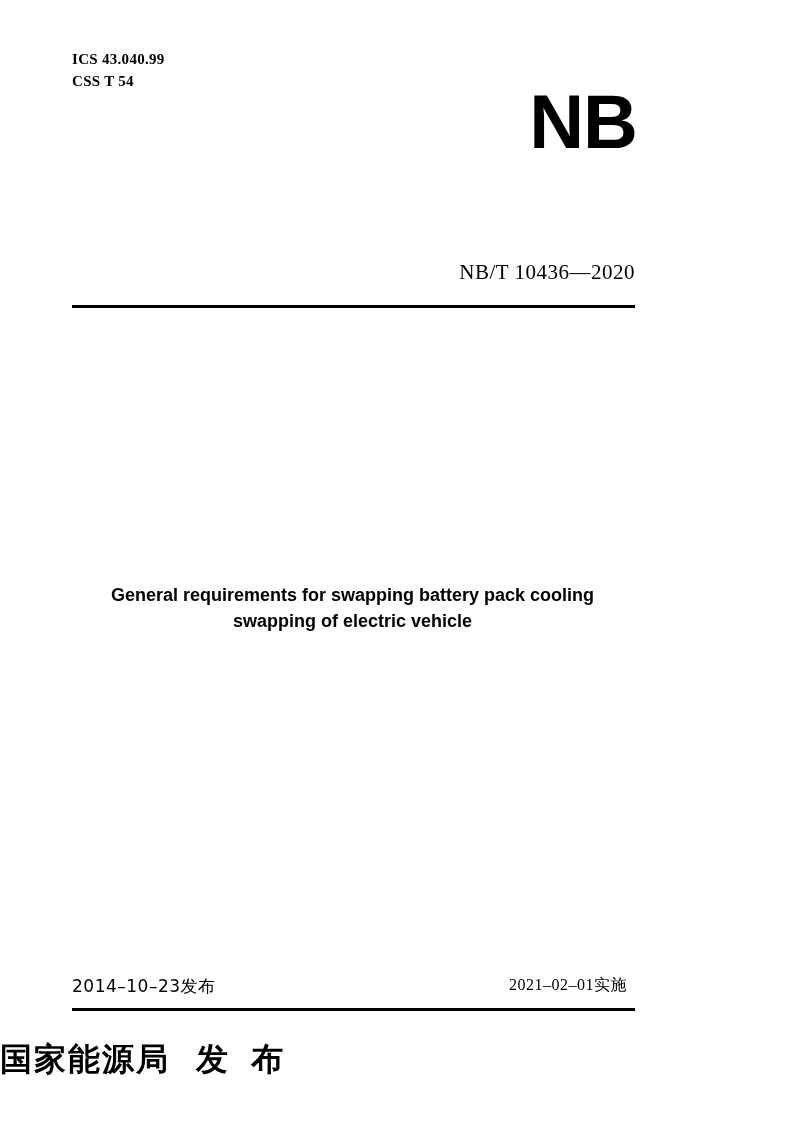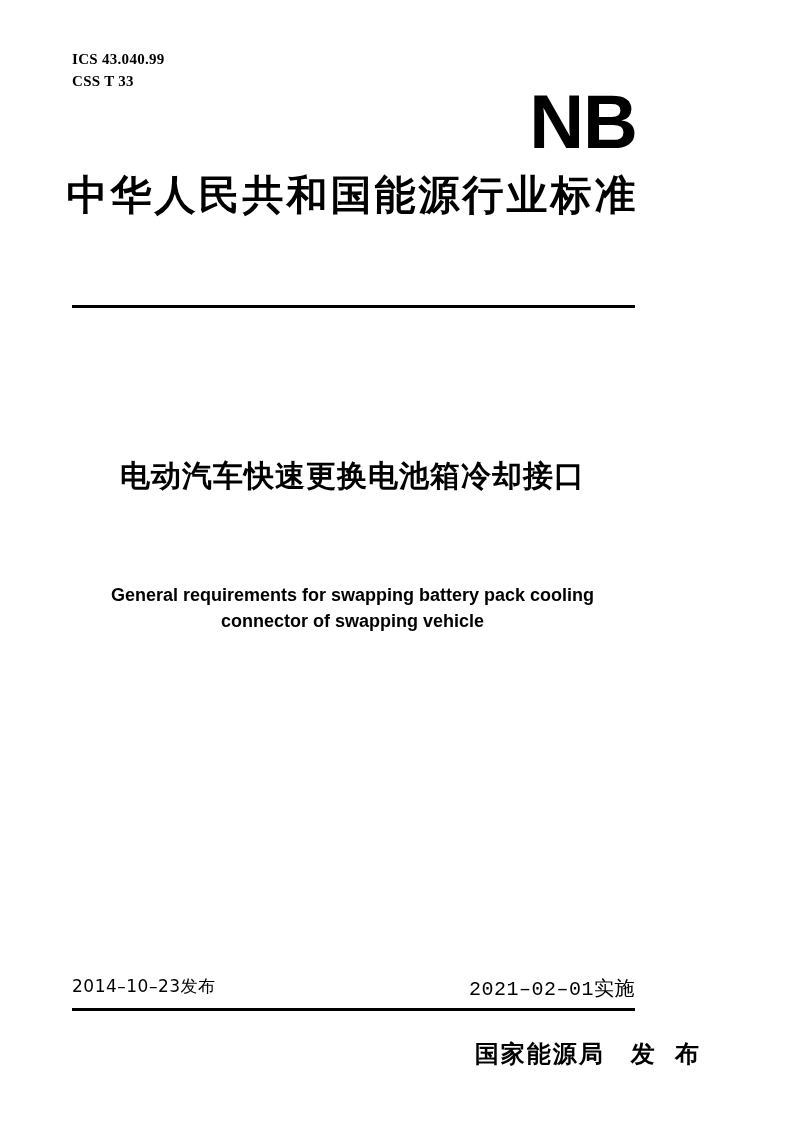--- a/index.html
+++ b/index.html
@@ -127,77 +127,76 @@
     position: absolute;
     left: 0;
     top: 0;
     font-family: "DejaVu Sans", sans-serif;
     font-size: 17px;
     letter-spacing: 0.5px;
     white-space: nowrap;
   }
   .date-right {
     position: absolute;
-    right: 0;
+    right: 8px;
     top: 0;
-    font-family: Liberation Mono, monospace;
-    font-size: 20px;
+    font-family: Liberation Serif, serif;
+    font-size: 16px;
     letter-spacing: 0.5px;
     white-space: nowrap;
   }
 
   .rule-bottom {
     position: absolute;
     left: 72px;
     right: 70px;
     top: 988px;
     height: 3px;
     background: #000;
   }
 
   .publisher {
     position: absolute;
     left: 0;
     right: 0;
     top: 1018px;
-    text-align: right;
-    font-family: "DejaVu Sans", sans-serif;
-    font-weight: bold;
-    font-size: 24px;
+    text-align: left;
+    font-family: "DejaVu Sans", sans-serif;
+    font-weight: bold;
+    font-size: 32px;
     letter-spacing: 2px;
   }
   .publisher .pub-verb {
     margin-left: 26px;
     letter-spacing: 6px;
   }
 </style>
 </head>
 <body>
 
 <div class="page">
 
   <div class="ics-block">
     <div class="ics-line">ICS 43.040.99</div>
-    <div class="ics-line">CSS T 33</div>
+    <div class="ics-line">CSS T 54</div>
   </div>
 
   <div class="nb-logo">NB</div>
 
-  <div class="cn-title">中华人民共和国能源行业标准</div>
-
+
+  <div class="std-number">NB/T  10436—2020</div>
 
   <div class="rule-top"></div>
 
   <div class="main-title">
-    <span>电动汽车快速更换电池箱冷却接口</span>
   </div>
 
   <div class="en-title">
     <span>General requirements for swapping battery pack cooling</span>
-    <span class="l2">connector of swapping vehicle</span>
+    <span class="l2">swapping of electric vehicle</span>
   </div>
 
   <div class="dates">
     <div class="date-left">2014–10–23发布</div>
     <div class="date-right">2021–02–01实施</div>
   </div>
 
   <div class="rule-bottom"></div>
 
   <div class="publisher">

